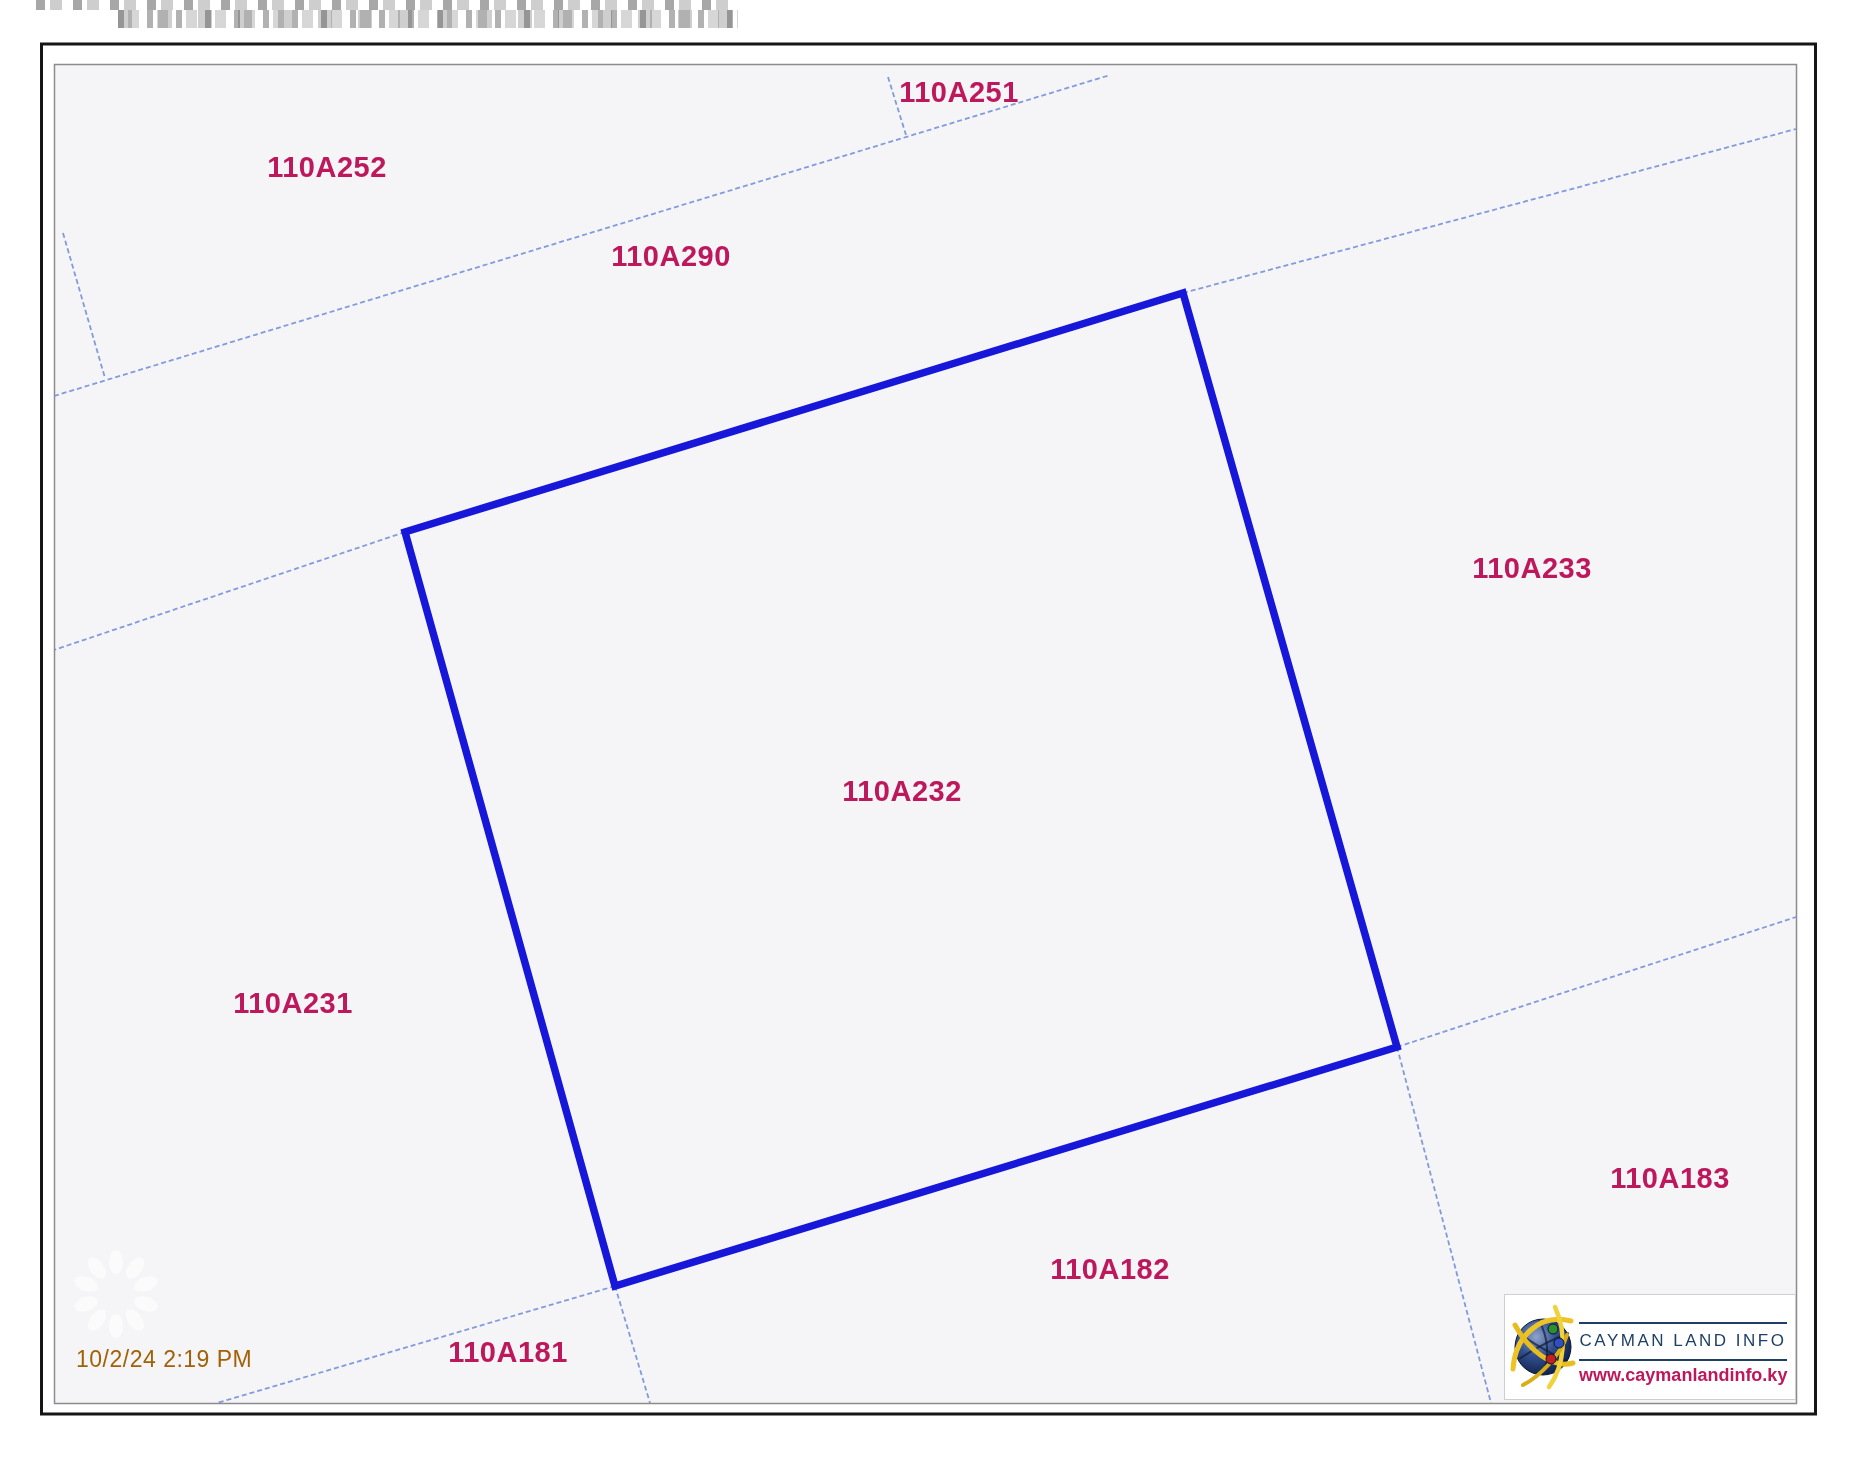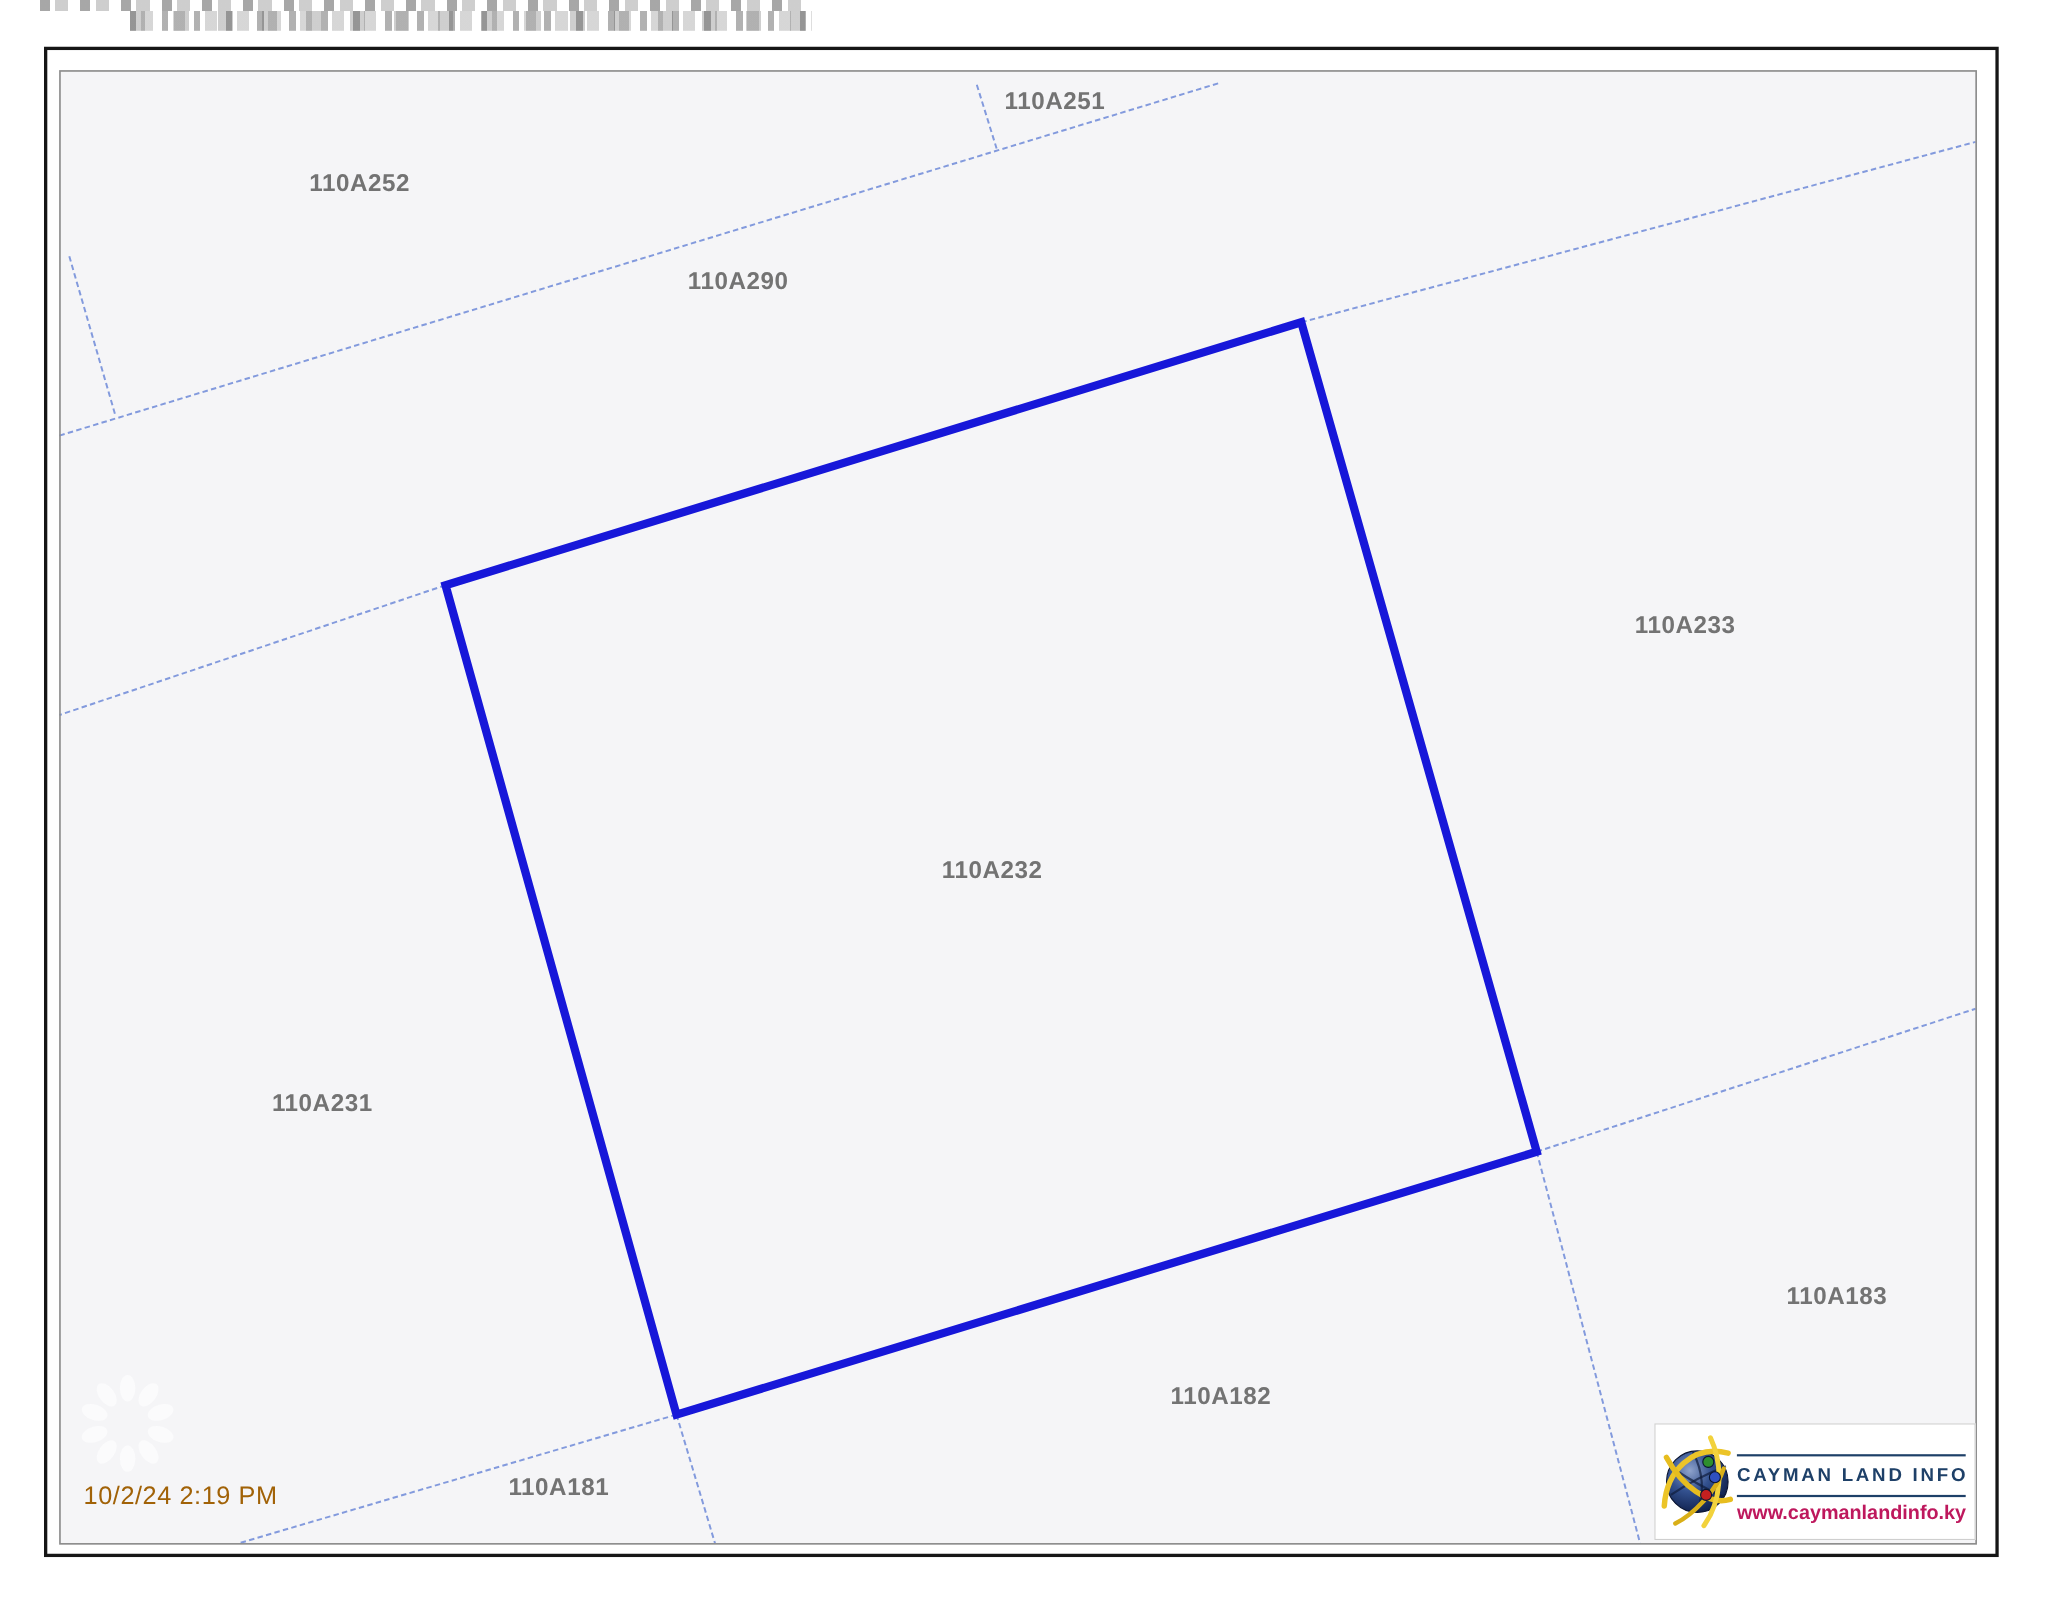--- a/index.html
+++ b/index.html
@@ -11,36 +11,36 @@
   .artifact-a{position:absolute;left:36px;top:0;width:700px;height:10px;
     background:repeating-linear-gradient(90deg, rgba(60,60,60,.45) 0 9px, transparent 9px 14px, rgba(60,60,60,.25) 14px 26px, transparent 26px 37px);
     filter:blur(.5px);}
   .artifact-b{position:absolute;left:118px;top:10px;width:620px;height:18px;
     background:
       repeating-linear-gradient(90deg, rgba(70,70,70,.42) 0 6px, transparent 6px 10px, rgba(70,70,70,.22) 10px 21px, transparent 21px 29px),
       repeating-linear-gradient(90deg, rgba(80,80,80,.28) 0 14px, transparent 14px 40px);
     filter:blur(.6px);}
 
   .parcel-label{position:absolute;transform:translate(-50%,-50%);
-    font-size:22px;font-weight:bold;color:#737373;letter-spacing:.5px;white-space:nowrap;cursor:default;}
+    font-size:29px;font-weight:bold;color:#be185d;letter-spacing:.5px;white-space:nowrap;cursor:default;}
 
   .watermark-word{position:absolute;left:62px;top:1308px;font-size:96px;font-weight:400;
     letter-spacing:10px;color:rgba(20,20,45,0.055);line-height:1;pointer-events:none;user-select:none;}
 
   .timestamp{position:absolute;left:76px;top:1346px;font-size:23px;color:#a16207;letter-spacing:.5px;}
 
   .logo-box{position:absolute;left:1504px;top:1294px;width:292px;height:106px;
     background:#ffffff;border:1px solid #cfcfcf;box-sizing:border-box;}
   .logo-globe{position:absolute;left:4px;top:4px;}
   .logo-text{position:absolute;left:74px;top:0;right:8px;height:100%;}
   .logo-rule{position:absolute;left:0;right:0;height:2px;background:#1e4068;}
   .rule-top{top:27px;}
   .rule-bottom{top:64px;}
   .logo-title{position:absolute;left:0;right:0;top:36px;text-align:center;
-    font-size:17px;font-weight:bold;letter-spacing:2.5px;color:#1e4068;white-space:nowrap;}
+    font-size:17px;font-weight:normal;letter-spacing:2.5px;color:#1e4068;white-space:nowrap;}
   .logo-url{position:absolute;left:0;right:0;top:70px;
     font-size:18px;font-weight:bold;color:#be185d;white-space:nowrap;}
 </style>
 </head>
 <body>
 
 <div class="stage">
 
   <div class="artifact-a"></div>
   <div class="artifact-b"></div>

